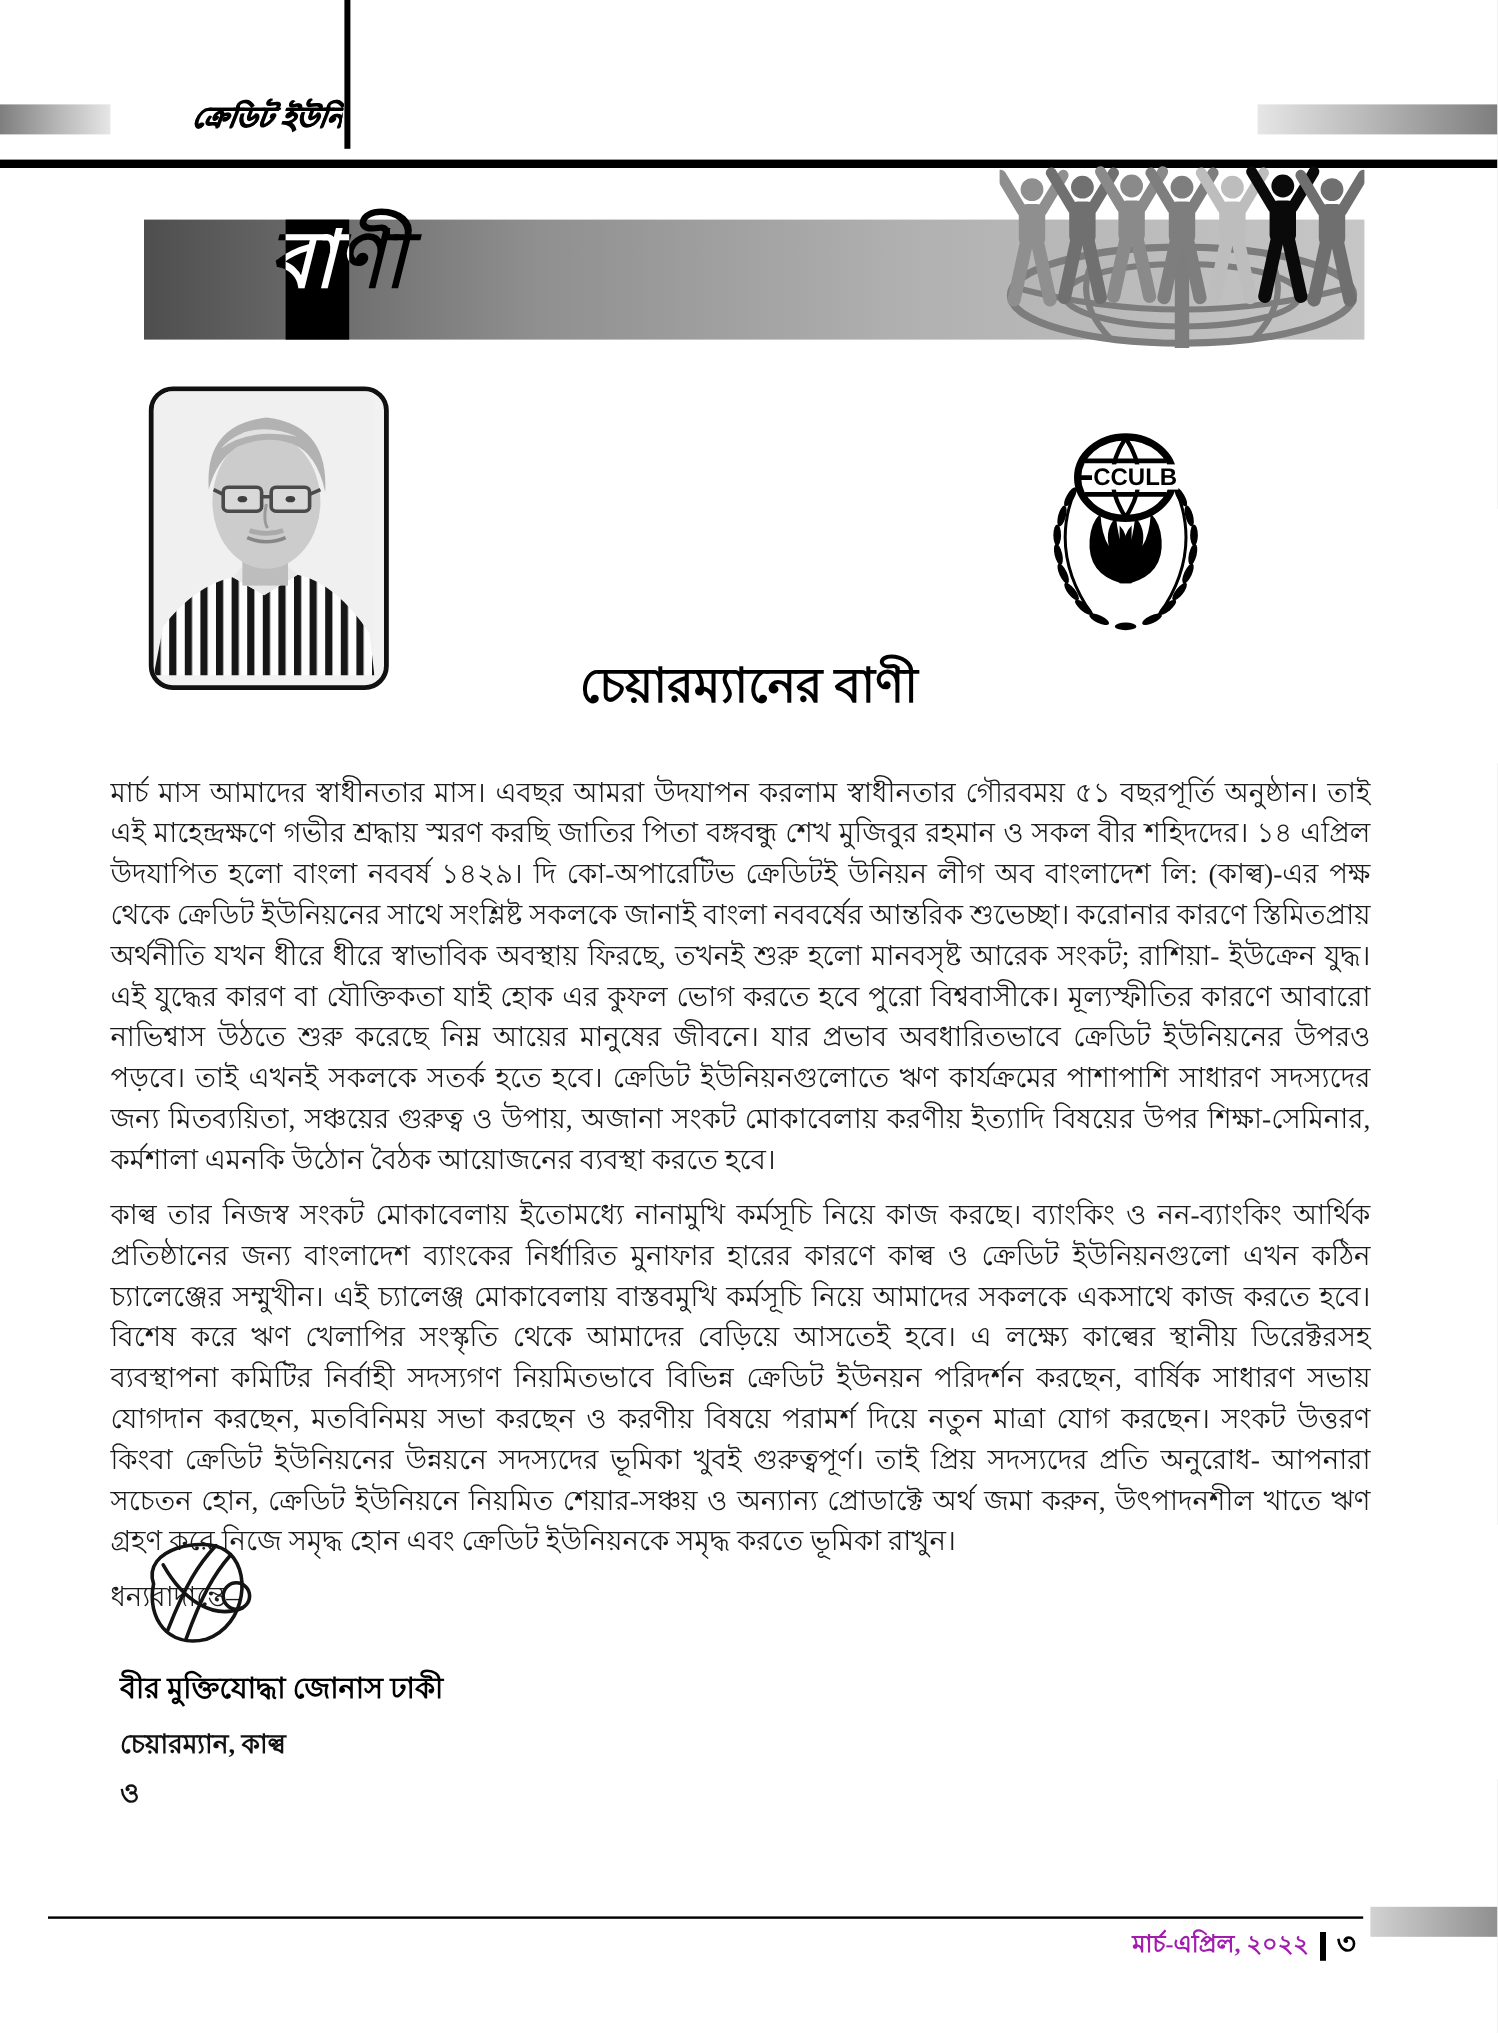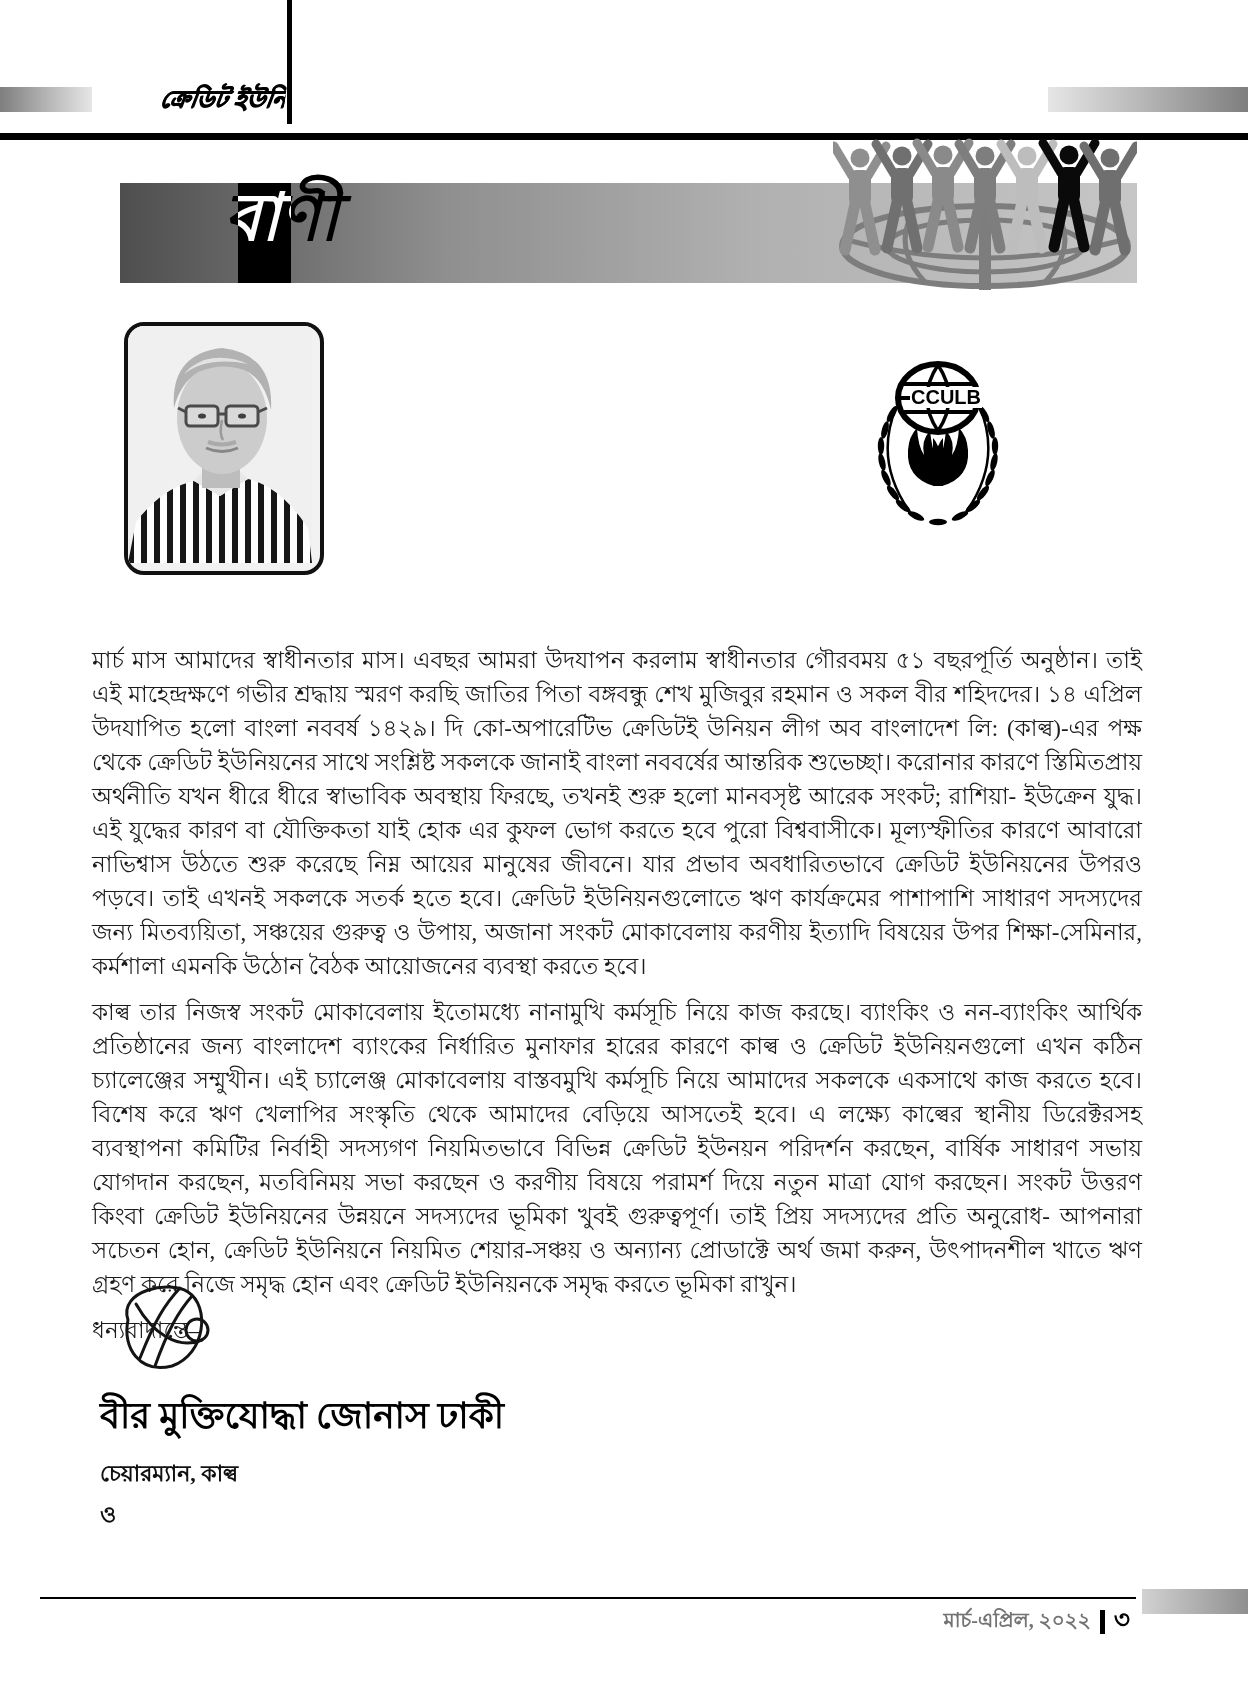--- a/index.html
+++ b/index.html
@@ -40,29 +40,29 @@
   
   .article-title{position:absolute;left:0;top:540px;width:1248px;text-align:center;
       font-size:40px;font-weight:bold;color:#000;}
   .body-copy{position:absolute;left:92px;top:644px;width:1050px;font-size:23px;line-height:34px;
       text-align:justify;color:#1b1b1b;}
   .body-copy p{margin:0 0 12px 0;}
   .closing{margin-top:22px;}
 
   .sign-block{position:absolute;left:100px;top:1278px;width:600px;}
   .sig-svg{display:block;margin-left:8px;}
-  .sign-name{font-size:36px;font-weight:bold;color:#000;margin-top:10px;}
+  .sign-name{font-size:24px;font-weight:bold;color:#000;margin-top:10px;}
   .sign-role{font-size:22px;font-weight:bold;color:#111;margin-top:8px;}
   .sign-conj{font-size:22px;font-weight:bold;color:#111;margin-top:4px;}
 
   
   .footer-rule{position:absolute;left:40px;top:1597px;width:1096px;height:2px;background:#000;}
   .footer-meta{position:absolute;top:1600px;right:118px;display:flex;align-items:center;
       font-family:"Liberation Serif",serif;}
-  .footer-issue{font-size:20px;font-weight:bold;color:#737373;}
+  .footer-issue{font-size:20px;font-weight:bold;color:#a21caf;}
   .footer-sep{display:inline-block;width:5px;height:24px;background:#000;margin:0 9px;}
   .footer-page{font-size:25px;font-weight:bold;color:#000;}
   .footer-grad{position:absolute;right:0;top:1589px;width:106px;height:25px;
       background:linear-gradient(90deg,#d2d2d2,#8f8f8f);}
 </style>
 </head>
 <body>
 
 <div class="page">
 
@@ -177,20 +177,21 @@
     <path d="M72,9 Q50,42 72,75 M72,9 Q94,42 72,75" stroke="#000" stroke-width="3.5" fill="none"></path>
     <rect x="44" y="31" width="72" height="21" fill="#ffffff"></rect>
     <text x="80" y="48" text-anchor="middle" font-family="Liberation Sans, sans-serif" font-size="20" font-weight="bold" fill="#000">CCULB</text>
 
     <g fill="#000">
       <path d="M68,130 Q40,122 42,94 Q43,80 51,72 Q52,90 58,99 Q55,84 64,75 Q66,93 70,101 Q71,88 77,82 L77,130 Z"></path>
       <path d="M76,130 Q104,122 102,94 Q101,80 93,72 Q92,90 86,99 Q89,84 80,75 Q78,93 74,101 Q73,88 67,82 L67,130 Z"></path>
     </g>
   </svg>
 
+  <div class="article-title">চেয়ারম্যানের বাণী</div>
 
   <div class="body-copy">
     <p>মার্চ মাস আমাদের স্বাধীনতার মাস। এবছর আমরা উদযাপন করলাম স্বাধীনতার গৌরবময় ৫১ বছরপূর্তি অনুষ্ঠান। তাই এই মাহেন্দ্রক্ষণে গভীর শ্রদ্ধায় স্মরণ করছি জাতির পিতা বঙ্গবন্ধু শেখ মুজিবুর রহমান ও সকল বীর শহিদদের। ১৪ এপ্রিল উদযাপিত হলো বাংলা নববর্ষ ১৪২৯। দি কো-অপারেটিভ ক্রেডিটই উনিয়ন লীগ অব বাংলাদেশ লি: (কাল্ব)-এর পক্ষ থেকে ক্রেডিট ইউনিয়নের সাথে সংশ্লিষ্ট সকলকে জানাই বাংলা নববর্ষের আন্তরিক শুভেচ্ছা। করোনার কারণে স্তিমিতপ্রায় অর্থনীতি যখন ধীরে ধীরে স্বাভাবিক অবস্থায় ফিরছে, তখনই শুরু হলো মানবসৃষ্ট আরেক সংকট; রাশিয়া- ইউক্রেন যুদ্ধ। এই যুদ্ধের কারণ বা যৌক্তিকতা যাই হোক এর কুফল ভোগ করতে হবে পুরো বিশ্ববাসীকে। মূল্যস্ফীতির কারণে আবারো নাভিশ্বাস উঠতে শুরু করেছে নিম্ন আয়ের মানুষের জীবনে। যার প্রভাব অবধারিতভাবে ক্রেডিট ইউনিয়নের উপরও পড়বে। তাই এখনই সকলকে সতর্ক হতে হবে। ক্রেডিট ইউনিয়নগুলোতে ঋণ কার্যক্রমের পাশাপাশি সাধারণ সদস্যদের জন্য মিতব্যয়িতা, সঞ্চয়ের গুরুত্ব ও উপায়, অজানা সংকট মোকাবেলায় করণীয় ইত্যাদি বিষয়ের উপর শিক্ষা-সেমিনার, কর্মশালা এমনকি উঠোন বৈঠক আয়োজনের ব্যবস্থা করতে হবে।</p>
     <p>কাল্ব তার নিজস্ব সংকট মোকাবেলায় ইতোমধ্যে নানামুখি কর্মসূচি নিয়ে কাজ করছে। ব্যাংকিং ও নন-ব্যাংকিং আর্থিক প্রতিষ্ঠানের জন্য বাংলাদেশ ব্যাংকের নির্ধারিত মুনাফার হারের কারণে কাল্ব ও ক্রেডিট ইউনিয়নগুলো এখন কঠিন চ্যালেঞ্জের সম্মুখীন। এই চ্যালেঞ্জ মোকাবেলায় বাস্তবমুখি কর্মসূচি নিয়ে আমাদের সকলকে একসাথে কাজ করতে হবে। বিশেষ করে ঋণ খেলাপির সংস্কৃতি থেকে আমাদের বেড়িয়ে আসতেই হবে। এ লক্ষ্যে কাল্বের স্থানীয় ডিরেক্টরসহ ব্যবস্থাপনা কমিটির নির্বাহী সদস্যগণ নিয়মিতভাবে বিভিন্ন ক্রেডিট ইউনয়ন পরিদর্শন করছেন, বার্ষিক সাধারণ সভায় যোগদান করছেন, মতবিনিময় সভা করছেন ও করণীয় বিষয়ে পরামর্শ দিয়ে নতুন মাত্রা যোগ করছেন। সংকট উত্তরণ কিংবা ক্রেডিট ইউনিয়নের উন্নয়নে সদস্যদের ভূমিকা খুবই গুরুত্বপূর্ণ। তাই প্রিয় সদস্যদের প্রতি অনুরোধ- আপনারা সচেতন হোন, ক্রেডিট ইউনিয়নে নিয়মিত শেয়ার-সঞ্চয় ও অন্যান্য প্রোডাক্টে অর্থ জমা করুন, উৎপাদনশীল খাতে ঋণ গ্রহণ করে নিজে সমৃদ্ধ হোন এবং ক্রেডিট ইউনিয়নকে সমৃদ্ধ করতে ভূমিকা রাখুন।</p>
     <p class="closing">ধন্যবাদান্তে–</p>
   </div>
 
   <div class="sign-block">
     <svg class="sig-svg" width="132" height="100" viewBox="0 0 132 100">
       <g stroke="#141414" stroke-width="3" fill="none" stroke-linecap="round">

